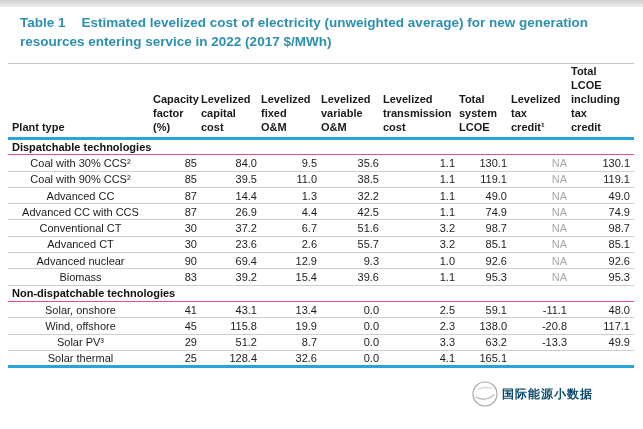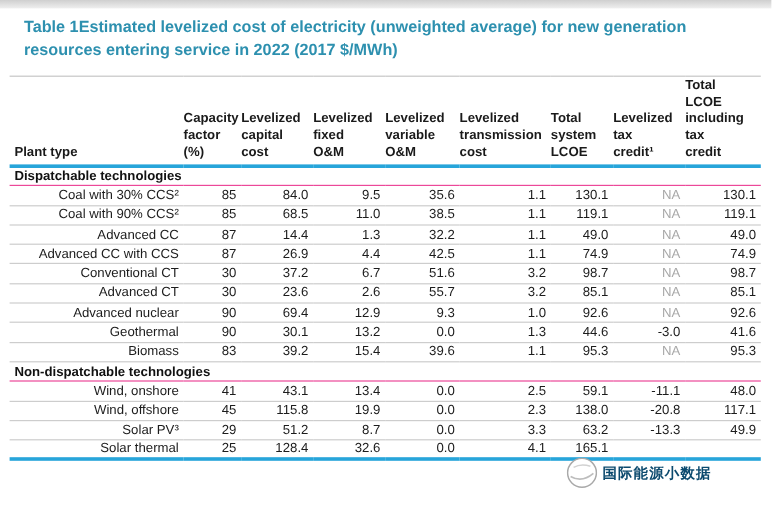--- a/index.html
+++ b/index.html
@@ -13,21 +13,21 @@
   }
   .top-strip {
     position: absolute; left: 0; top: 0; width: 643px; height: 7px;
     background: linear-gradient(#cfcfcf, #efefef);
   }
   .title-block {
     position: absolute; left: 20px; top: 13px; width: 606px;
     color: #2d90af;
     font-size: 13.5px; font-weight: bold; line-height: 19px;
   }
-  .title-label { }
+  .title-label { margin-right: 16px; }
   .data-table-wrap {
     position: absolute; left: 8px; top: 63px; width: 626px;
   }
   table.lcoe {
     border-collapse: collapse;
     table-layout: fixed;
     width: 626px;
     border-bottom: 3px solid #27a5da;
   }
   col.c-plant { width: 145px; }
@@ -57,21 +57,21 @@
   tbody tr.section-row { border-bottom: 1px solid #ec4899; }
   tbody th.section-label {
     text-align: left; font-size: 11px; font-weight: bold;
     color: #111; padding-left: 4px;
   }
   tbody td {
     font-size: 11px; color: #1c1c1c;
     text-align: right; padding: 0 4px 0 0;
     white-space: nowrap; overflow: hidden;
   }
-  tbody td:first-child { text-align: right; padding-left: 4px; }
+  tbody td:first-child { text-align: center; padding-left: 4px; }
   tbody td.na { color: #a8a8a8; }
   .watermark {
     position: absolute; left: 472px; top: 381px;
     display: flex; align-items: center;
     z-index: 5;
   }
   .wm-circle {
     width: 26px; height: 26px; flex: 0 0 26px;
     margin-right: 4px;
   }
@@ -149,21 +149,21 @@
           <td>9.5</td>
           <td>35.6</td>
           <td>1.1</td>
           <td>130.1</td>
           <td class="na">NA</td>
           <td>130.1</td>
         </tr>
         <tr>
           <td>Coal with 90% CCS²</td>
           <td>85</td>
-          <td>68.5</td>
+          <td>39.5</td>
           <td>11.0</td>
           <td>38.5</td>
           <td>1.1</td>
           <td>119.1</td>
           <td class="na">NA</td>
           <td>119.1</td>
         </tr>
         <tr>
           <td>Advanced CC</td>
           <td>87</td>
@@ -213,46 +213,35 @@
           <td>90</td>
           <td>69.4</td>
           <td>12.9</td>
           <td>9.3</td>
           <td>1.0</td>
           <td>92.6</td>
           <td class="na">NA</td>
           <td>92.6</td>
         </tr>
         <tr>
-          <td>Geothermal</td>
-          <td>90</td>
-          <td>30.1</td>
-          <td>13.2</td>
-          <td>0.0</td>
-          <td>1.3</td>
-          <td>44.6</td>
-          <td>-3.0</td>
-          <td>41.6</td>
-        </tr>
-        <tr>
           <td>Biomass</td>
           <td>83</td>
           <td>39.2</td>
           <td>15.4</td>
           <td>39.6</td>
           <td>1.1</td>
           <td>95.3</td>
           <td class="na">NA</td>
           <td>95.3</td>
         </tr>
         <tr class="section-row">
           <th colspan="9" class="section-label">Non-dispatchable technologies</th>
         </tr>
         <tr>
-          <td>Wind, onshore</td>
+          <td>Solar, onshore</td>
           <td>41</td>
           <td>43.1</td>
           <td>13.4</td>
           <td>0.0</td>
           <td>2.5</td>
           <td>59.1</td>
           <td>-11.1</td>
           <td>48.0</td>
         </tr>
         <tr>

